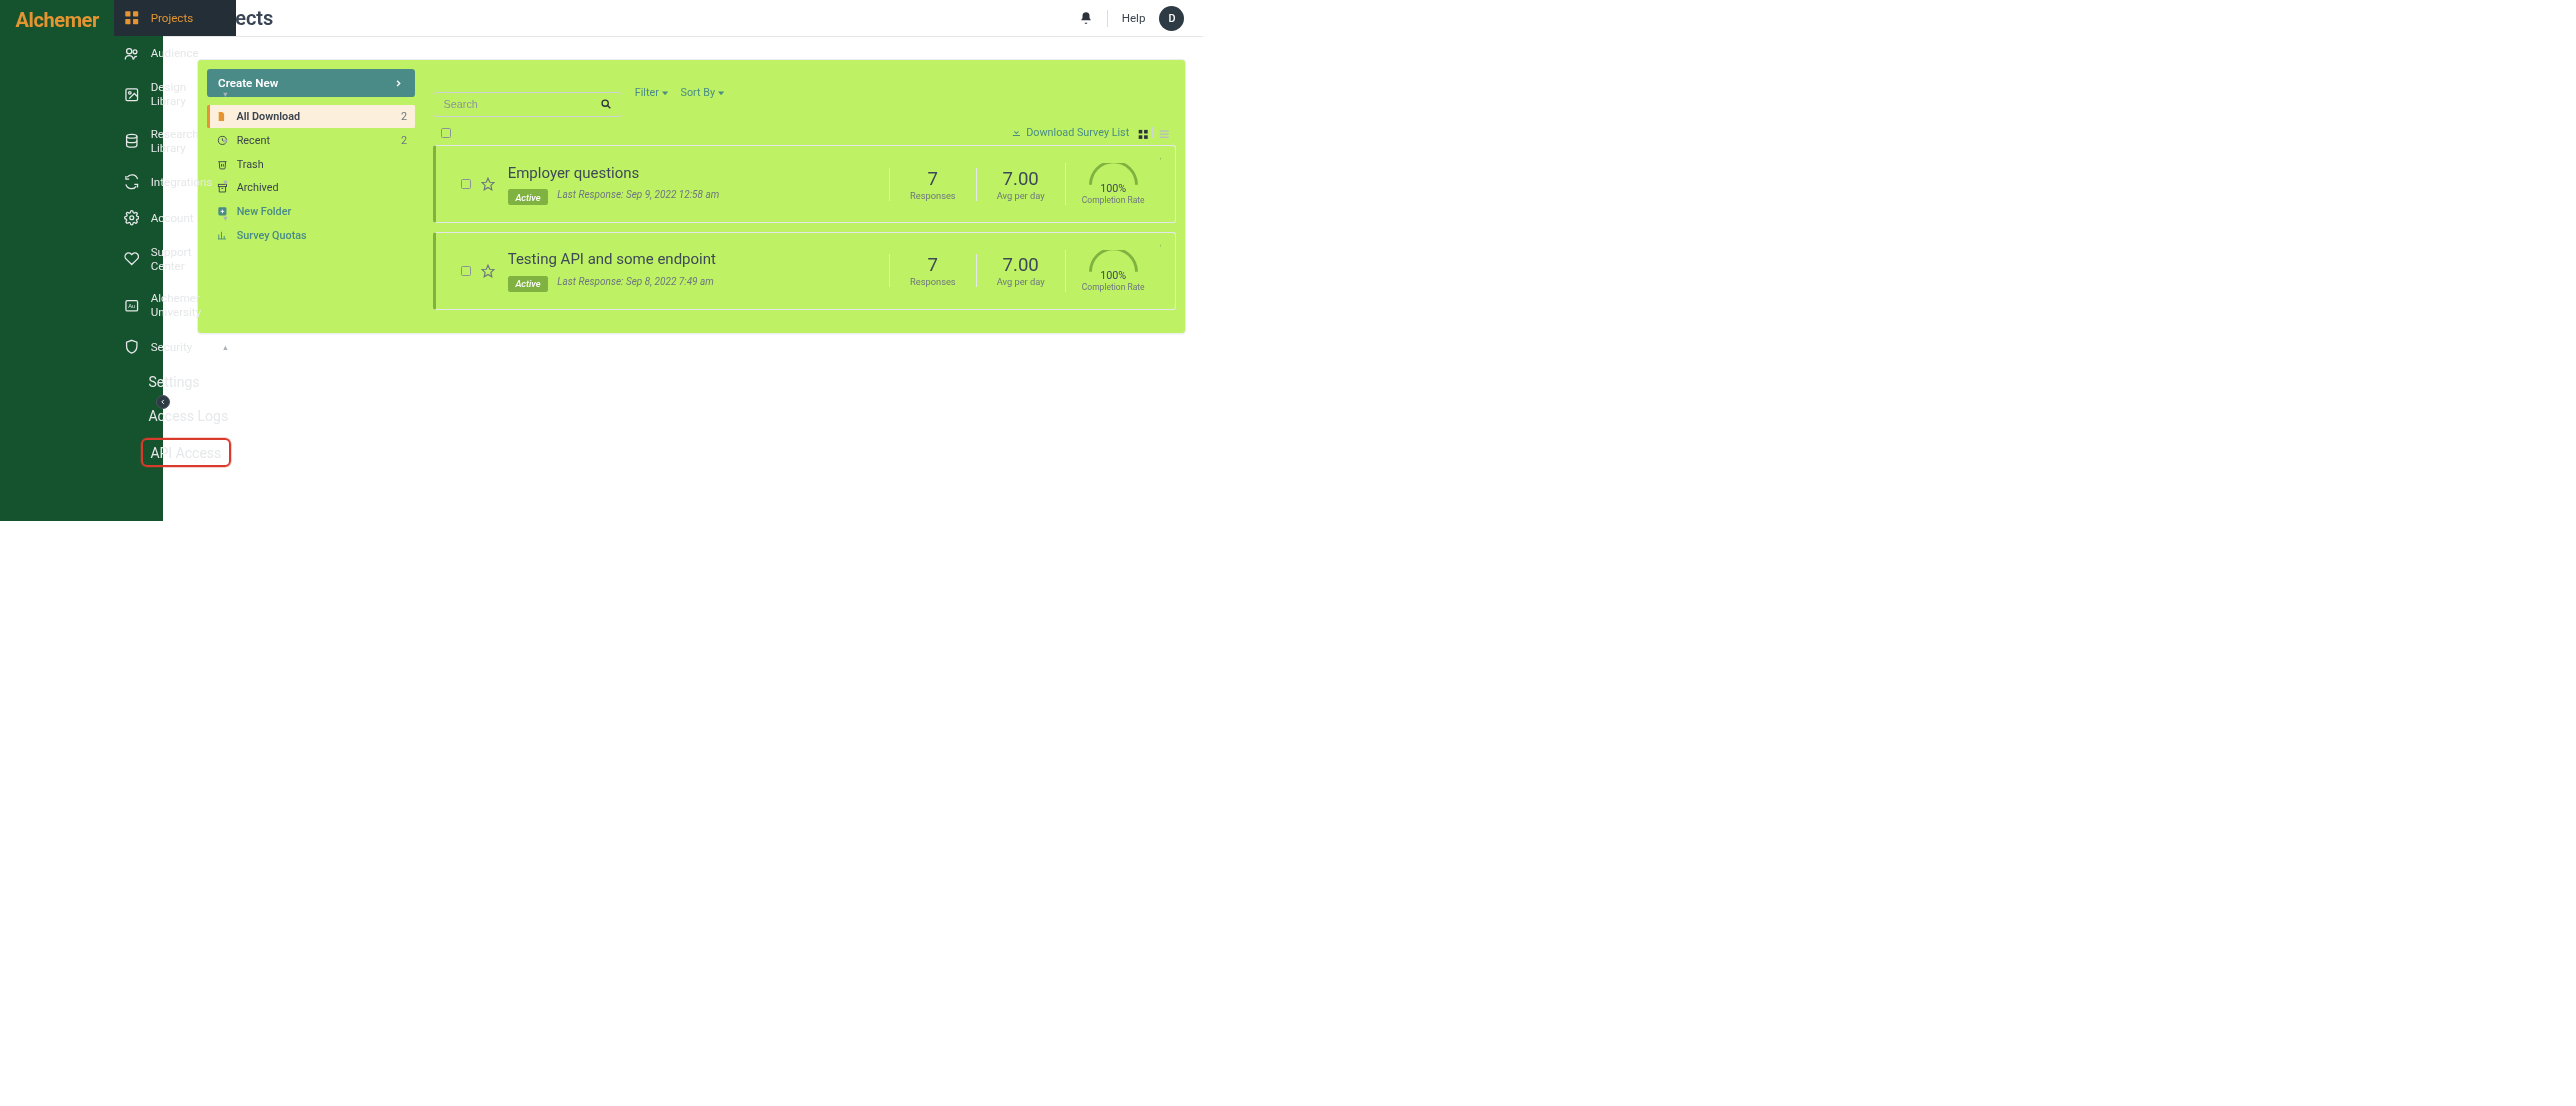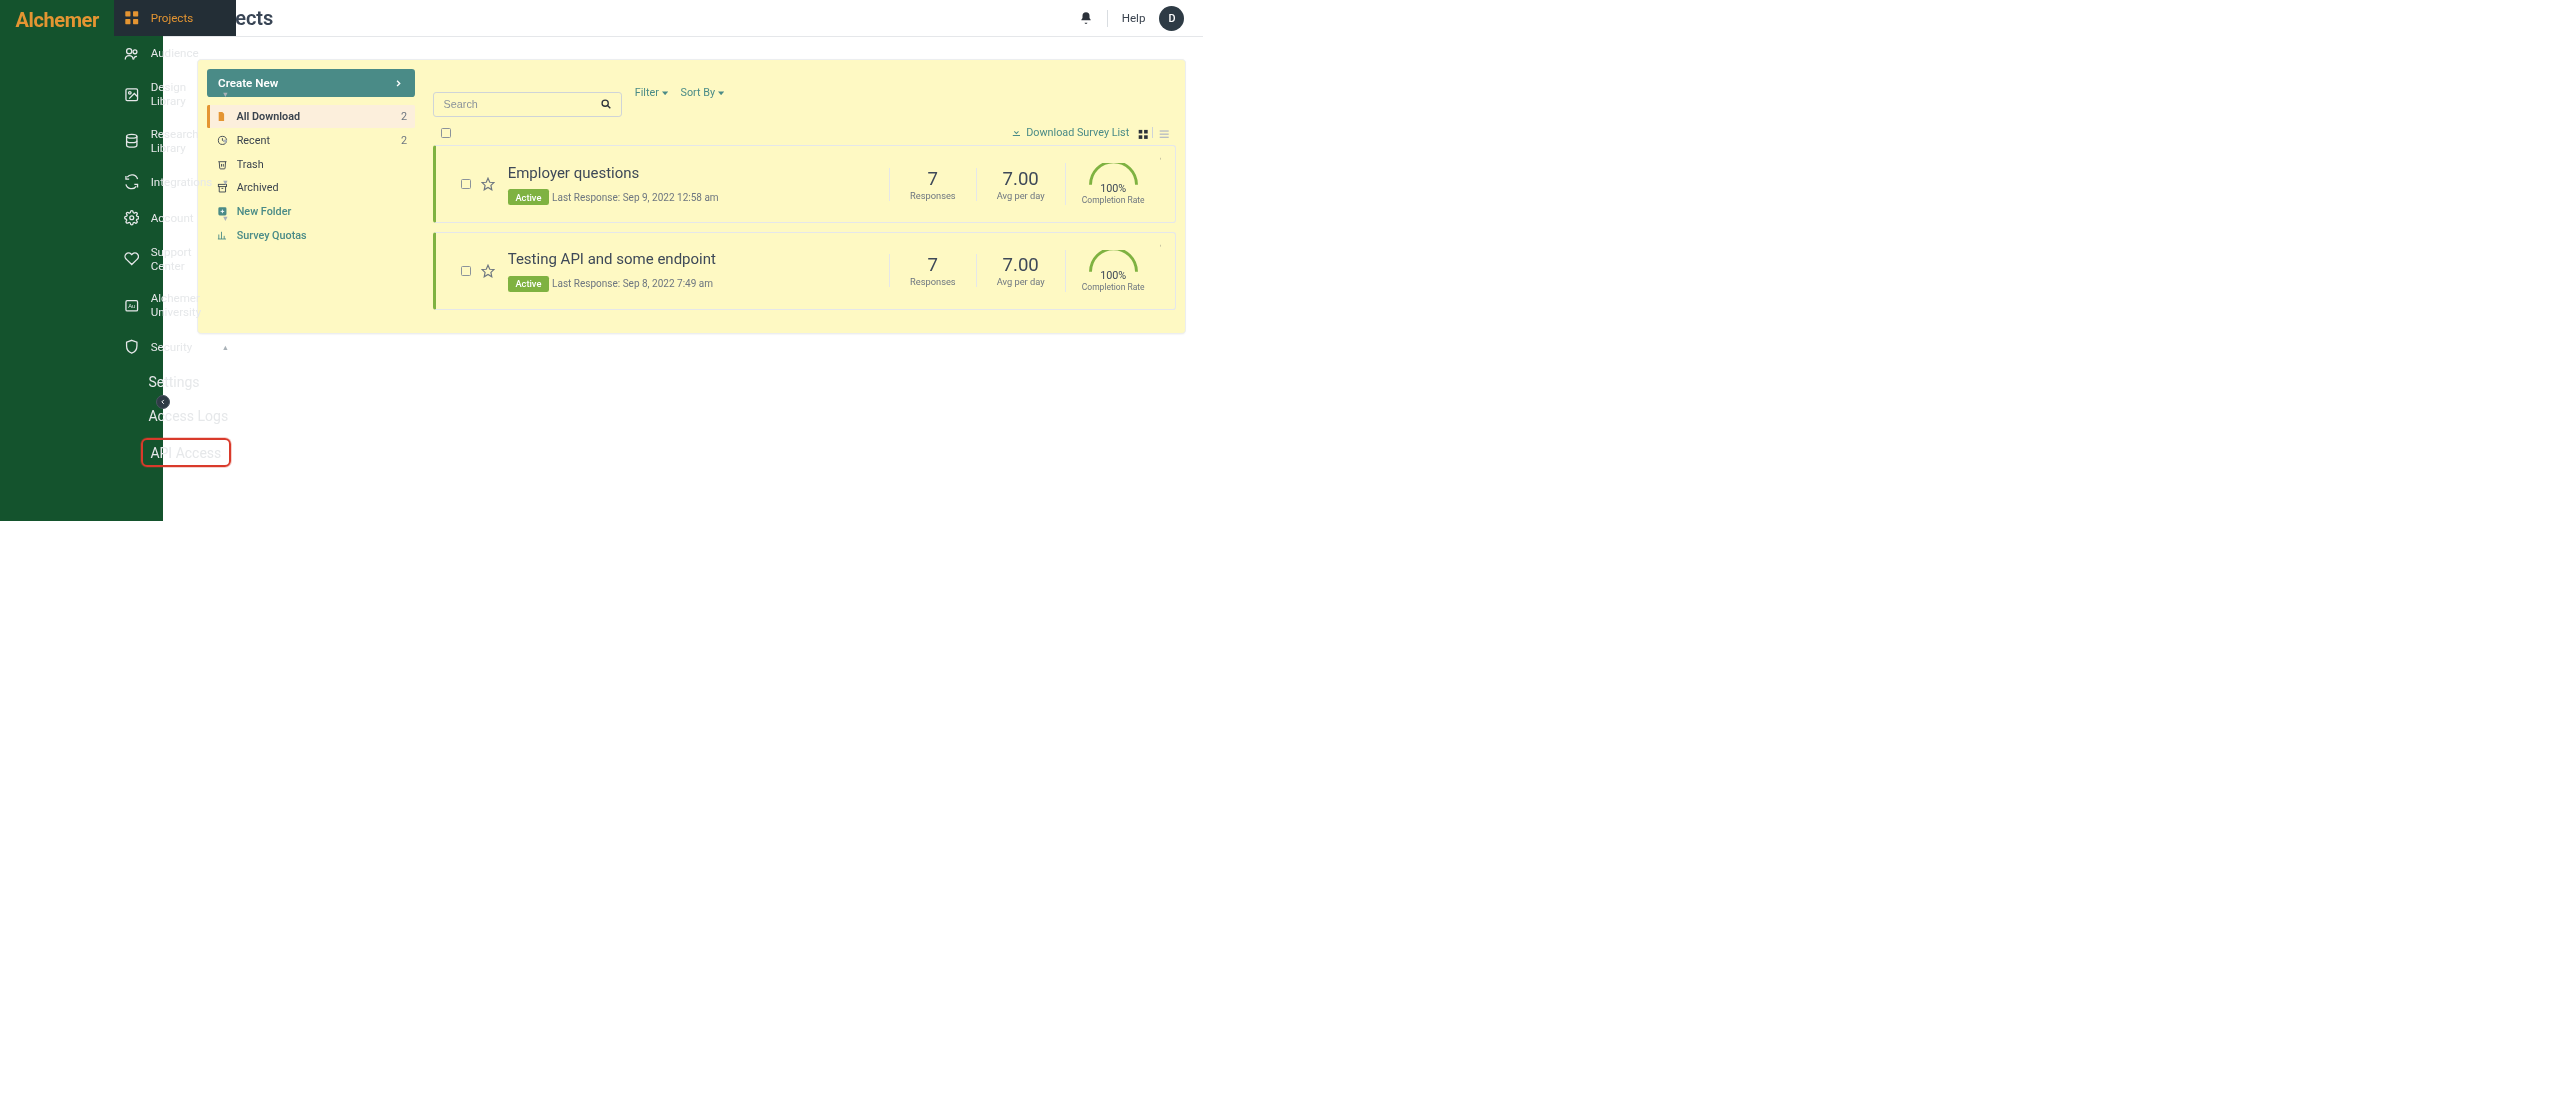--- a/index.html
+++ b/index.html
@@ -83,21 +83,21 @@
 .topbar-right { margin-left: auto; display: flex; align-items: center; gap: 14px; }
 .bell { width: 14px; height: 14px; color: #2c323a; cursor: pointer; }
 .divider-v { width: 0.8px; height: 17px; background: #d9dde1; }
 .help { font-size: 11.6px; color: #3a434e; cursor: pointer; }
 .avatar {
   width: 25px; height: 25px; border-radius: 50%; background: #2e3b45; color: #fff;
   display: flex; align-items: center; justify-content: center; font-size: 10.8px; font-weight: 500; cursor: pointer;
 }
 .content { padding: 21.7px 17px 0 34px; display: flex; flex-direction: column; flex: 1; }
 .panel {
-  background: #fef9c3;
+  background: #bef264;
   border: 0.8px solid #eceef0;
   border-radius: 4.6px;
   box-shadow: 0 0.8px 1.5px rgba(0,0,0,0.04);
   display: flex;
 }
 .left-col { width: 226px; flex: 0 0 226px; padding: 9.3px 9.3px 14px 9.3px; }
 .create-btn {
   background: #4a8b87;
   color: #fff;
   border-radius: 3.1px;
@@ -174,21 +174,21 @@
   margin: 0 9.3px 9.3px 9.3px;
   display: flex;
   align-items: center;
   padding: 17px 14px 17px 14px;
   position: relative;
 }
 .card .chk-wrap { width: 31px; display:flex; justify-content:center; }
 .star { width: 14px; height: 14px; color: #6d7680; cursor: pointer; margin-right: 12.4px; }
 .card-body { flex: 1; min-width:0; }
 .card-title { font-size: 15px; color: #3e4958; margin-bottom: 7.7px; }
-.card-meta { display: flex; align-items: center; gap: 3px; }
+.card-meta { display: flex; gap: 9px; font-style: italic; }
 .badge {
   background: #7fb241; color: #fff; font-size: 9.3px; padding: 2.3px 7.7px; border-radius: 2.3px; font-weight:500;
 }
 .meta-txt { font-size: 10px; color: #6d7680; }
 .stats { display: flex; align-items: center; }
 .stat { text-align: center; padding: 0 20px; border-left: 0.8px solid #e5e7ea; }
 .stat-val { font-size: 18.6px; color: #3e4958; font-weight: 400; }
 .stat-lbl { font-size: 9.3px; color: #6d7680; }
 .gauge-wrap { padding: 0 14px; border-left: 0.8px solid #e5e7ea; text-align:center; }
 .gauge { position: relative; width: 67px; height: 23px; margin: 0 auto; }

